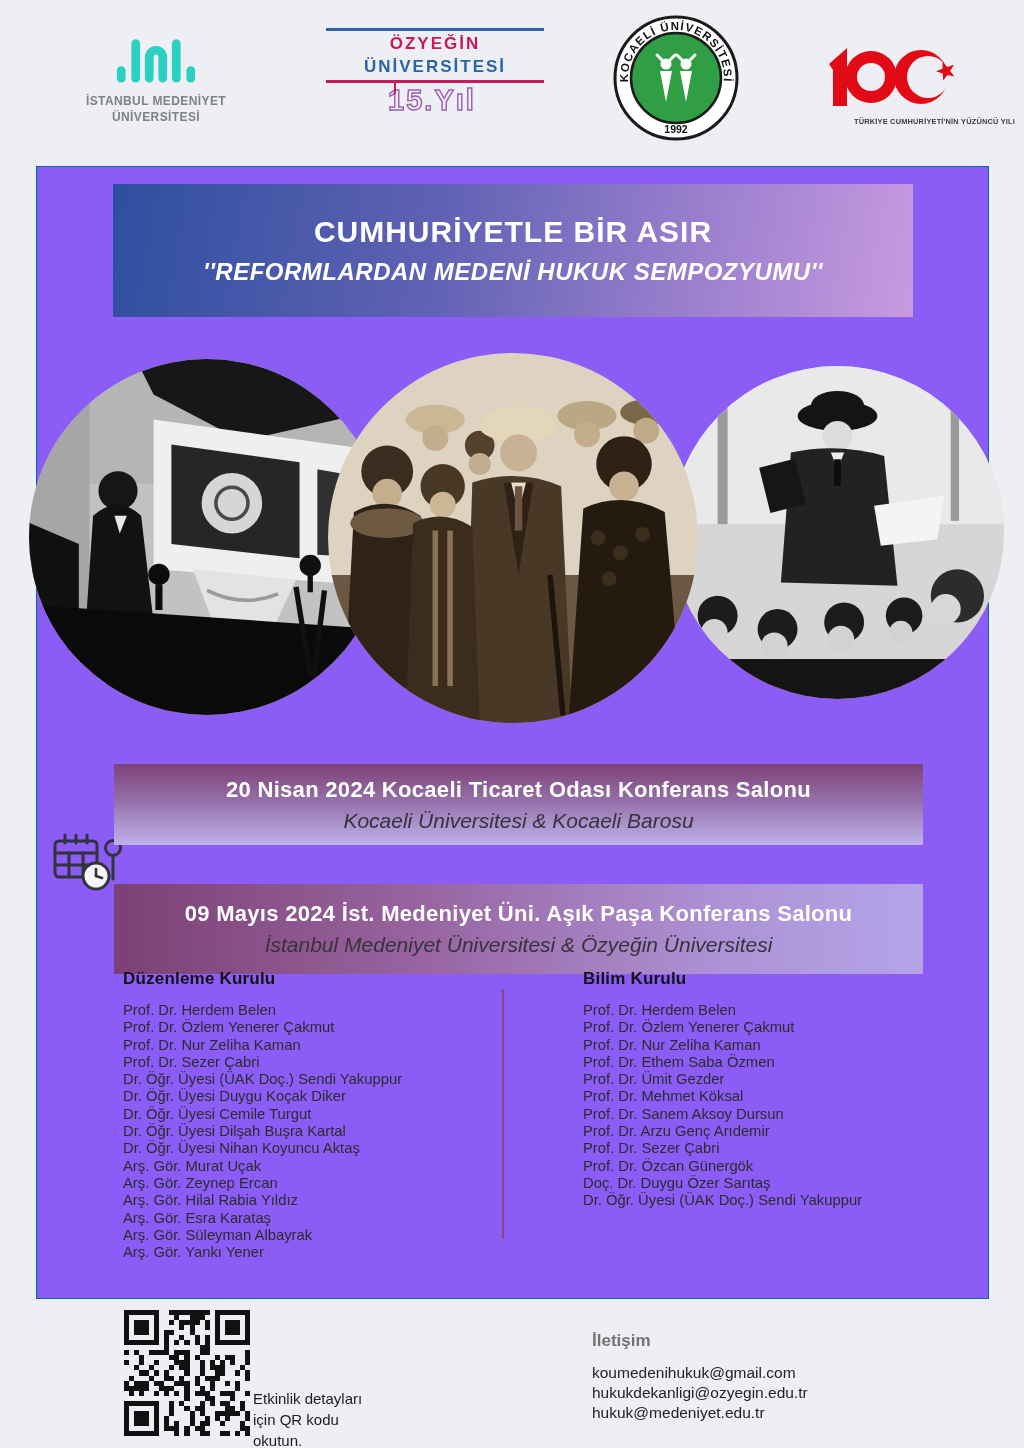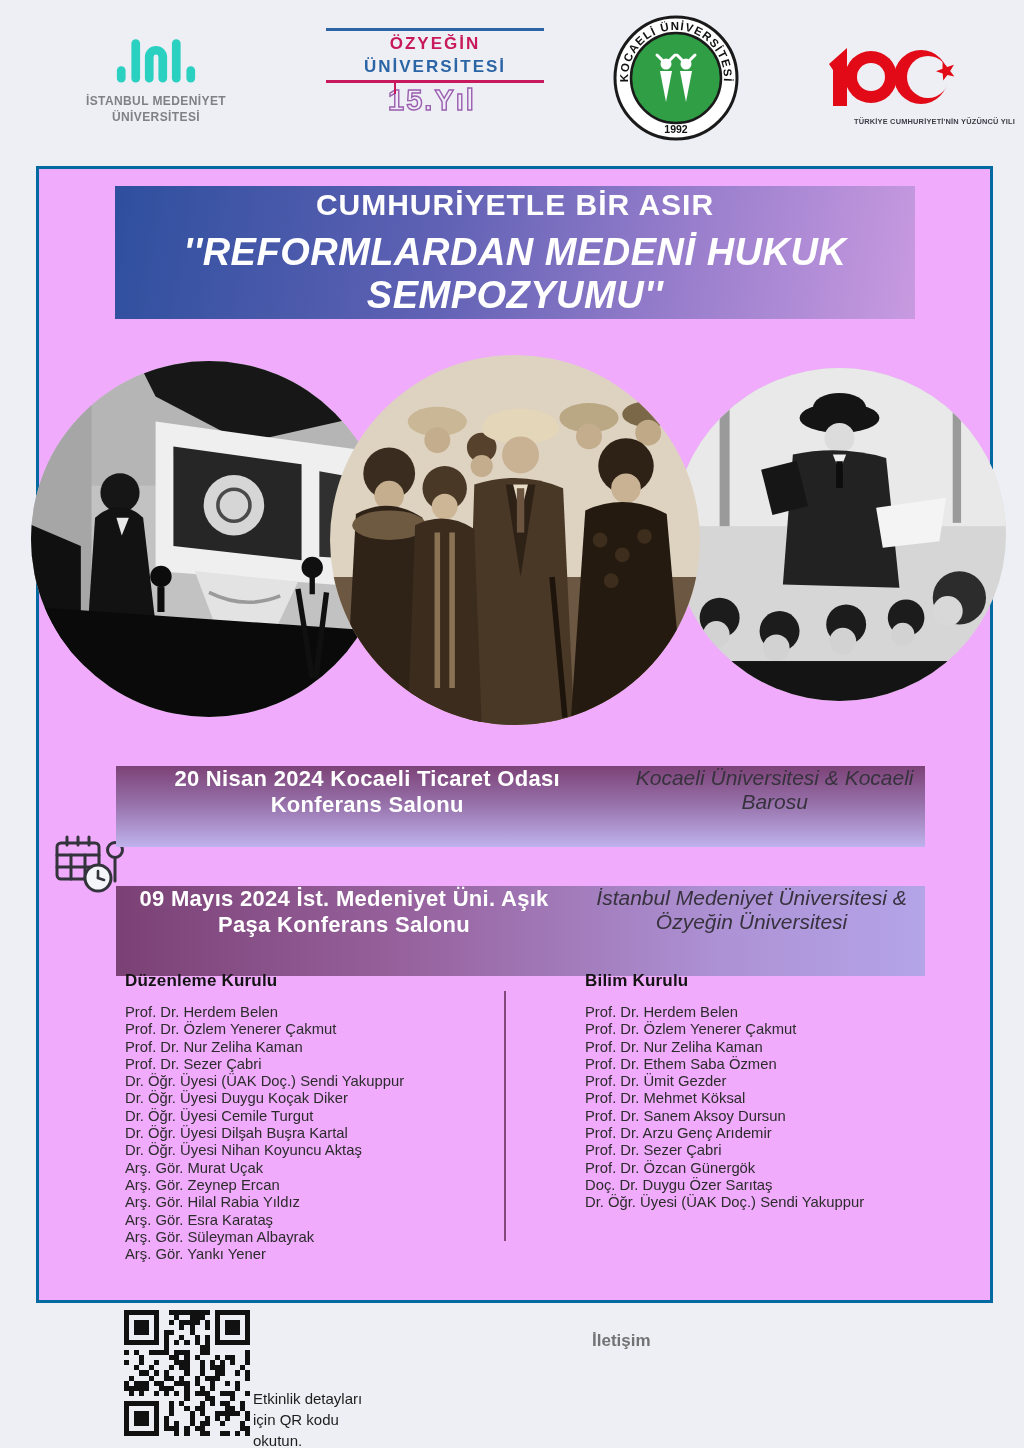--- a/index.html
+++ b/index.html
@@ -21,35 +21,35 @@
   .ozu-word.crimson{color:#c8195c;}
   .ozu-word.blue{color:#2b65a5;}
   .ozu-anniv{position:relative;text-align:center;padding-right:6px;margin-top:1px;}
   .ozu-anniv .tick{position:absolute;right:148px;top:-4px;width:2px;height:14px;background:#c8195c;}
   .ozu-anniv span{font-size:29px;font-weight:bold;letter-spacing:2px;color:#f0edf8;-webkit-text-stroke:1.4px #9a5fae;}
   .logo-kou{left:612px;top:14px;width:128px;height:128px;}
   .logo-cent{left:818px;top:44px;width:152px;text-align:center;}
   .cent-caption{margin-top:3px;font-size:7.4px;font-weight:bold;color:#3c3c46;letter-spacing:.2px;white-space:nowrap;margin-left:36px;}
 
   
-  .card{left:36px;top:166px;width:951px;height:1131px;background:#f0abfc;border:3px solid #0369a1;}
+  .card{left:36px;top:166px;width:951px;height:1131px;background:#8b5cf6;border:1px solid #0369a1;}
 
   .title-banner{left:76px;top:17px;width:800px;height:133px;
     background:linear-gradient(100deg,#2e4f9e 0%,#5f61b4 40%,#9a7fcd 72%,#c89ae0 100%);
     color:#fff;text-align:center;display:flex;flex-direction:column;justify-content:center;gap:9px;}
   .title-line1{font-size:30px;font-weight:600;letter-spacing:1px;}
-  .title-line2{font-size:38px;font-weight:600;font-style:italic;letter-spacing:.5px;}
+  .title-line2{font-size:24px;font-weight:600;font-style:italic;letter-spacing:.5px;}
 
   .photo{border-radius:50%;overflow:hidden;}
   .photo svg{display:block;width:100%;height:100%;}
   .photo-left{left:-8px;top:192px;width:356px;height:356px;z-index:2;}
   .photo-mid{left:291px;top:186px;width:370px;height:370px;z-index:3;}
   .photo-right{left:634px;top:199px;width:333px;height:333px;z-index:2;}
 
-  .event-banner{left:77px;width:809px;color:#fff;text-align:center;display:flex;justify-content:center;gap:6px;}
+  .event-banner{left:77px;width:809px;color:#fff;text-align:center;display:flex;flex-direction:column;justify-content:center;gap:6px;}
   .event-banner.first{top:597px;height:81px;
     background:linear-gradient(180deg,#7c4277 0%,#966fa8 45%,#bfb2ec 100%);}
   .event-banner.second{top:717px;height:90px;
     background:linear-gradient(90deg,#7b4175 0%,#96619c 35%,#ad92d5 75%,#b4a4e8 100%);}
   .event-line1{font-size:22px;font-weight:bold;letter-spacing:.3px;}
   .event-line2{font-size:21px;font-style:italic;color:#37323e;}
 
   .committee{width:380px;}
   .committee-col1{left:86px;top:802px;}
   .committee-col2{left:546px;top:802px;}
@@ -532,15 +532,21 @@
           <rect x="2" y="20" width="3" height="3" fill="#111"></rect>
         </g>
     </svg>
   </div>
   <div class="abs qr-caption">Etkinlik detayları
 için QR kodu
 okutun.</div>
 
   <div class="abs contact">
     <h3>İletişim</h3>
+    <div>
+
+    <div class="email">koumedenihukuk@gmail.com</div>
+        <div class="email">hukukdekanligi@ozyegin.edu.tr</div>
+        <div class="email">hukuk@medeniyet.edu.tr</div>
+      </div>
   </div>
 
 </div>
 
 </body></html>

